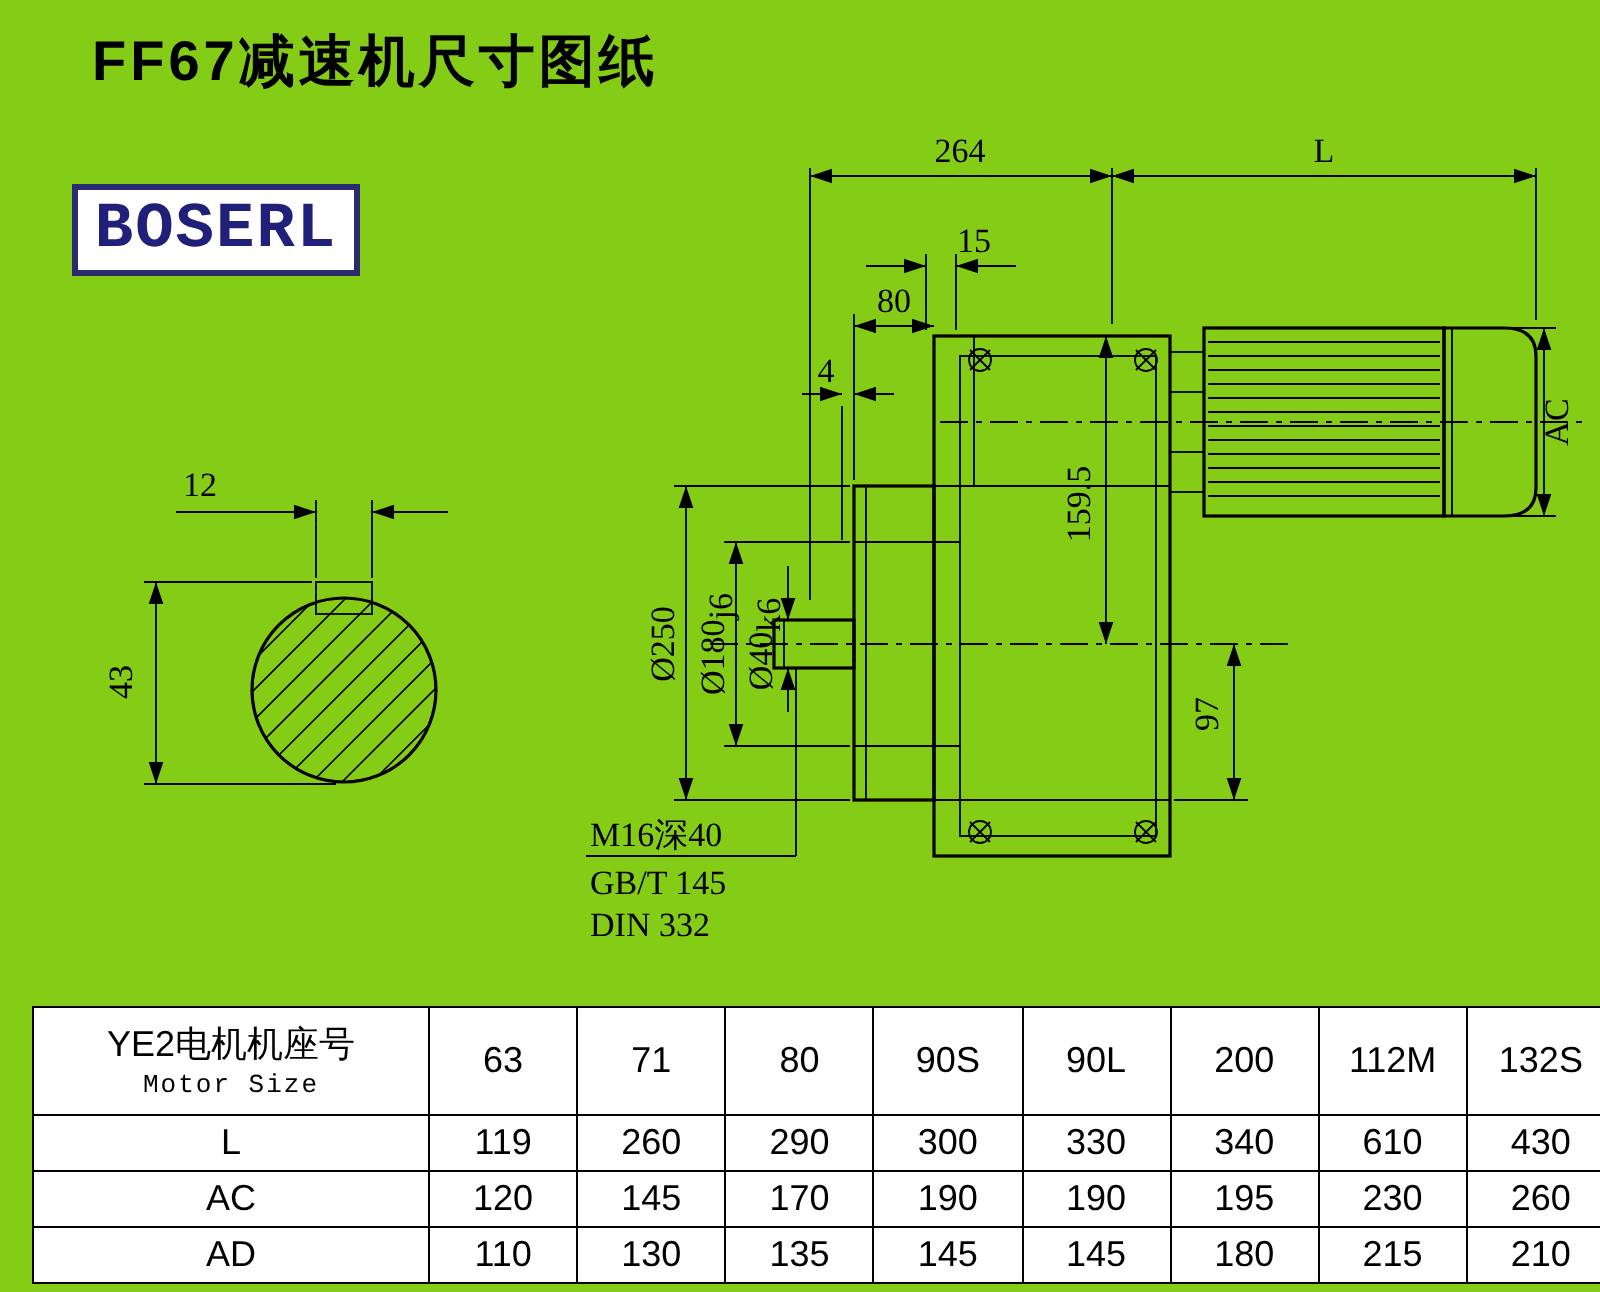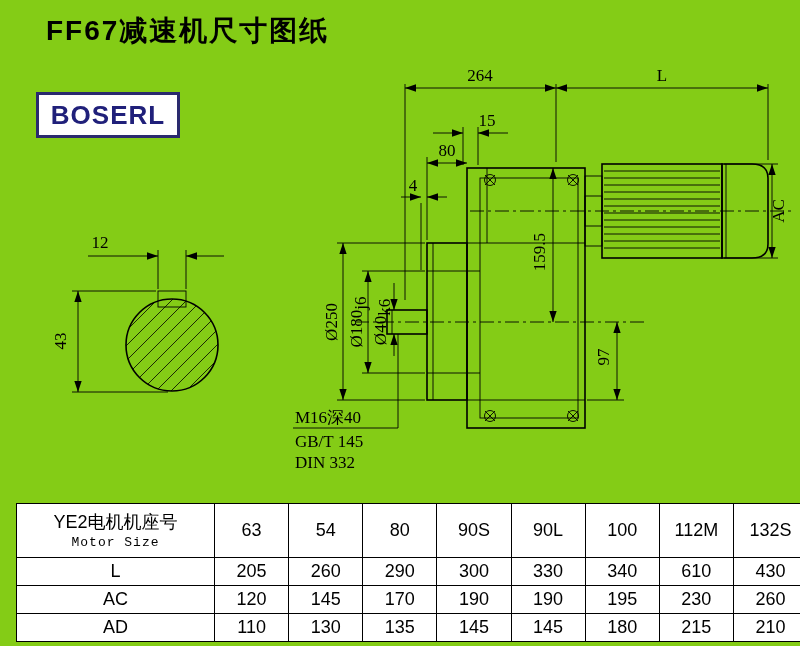--- a/index.html
+++ b/index.html
@@ -1,20 +1,20 @@
 <!DOCTYPE html>
 <html><head>
 <meta charset="utf-8">
 <style>
   html,body{margin:0;padding:0;background:#fff;}
   body{width:800px;height:646px;font-family:"Liberation Sans",sans-serif;}
   .page{position:relative;width:800px;height:646px;background:#84cc16;overflow:hidden;}
   .title{position:absolute;left:46px;top:12px;margin:0;font-size:28px;font-weight:bold;color:#000;letter-spacing:2px;font-family:"Liberation Sans",sans-serif;}
   .brand{position:absolute;left:36px;top:92px;width:138px;height:40px;border:3px solid #2a2a6e;display:flex;align-items:center;justify-content:center;background:#fff;}
-  .brand span{font-family:Liberation Sans, sans-serif;font-size:26px;color:#20207a;font-weight:600;letter-spacing:1px;line-height:1;}
+  .brand span{font-family:Liberation Mono, monospace;font-size:32px;color:#20207a;font-weight:600;letter-spacing:1px;line-height:1;}
   svg.drawing{position:absolute;left:0;top:0;}
   svg .out{stroke:#000;stroke-width:1.6;fill:none;}
   svg .thin{stroke:#000;stroke-width:0.9;fill:none;}
   svg .dim{stroke:#000;stroke-width:0.9;fill:none;}
   svg .ext{stroke:#000;stroke-width:0.9;fill:none;}
   svg .cl{stroke:#000;stroke-width:0.9;fill:none;stroke-dasharray:14 4 3 4;}
   svg .hatch{stroke:#000;stroke-width:0.8;fill:none;}
   svg text{font-family:"Liberation Serif",serif;font-size:17px;fill:#000;}
   table.dims{position:absolute;left:16px;top:503px;width:792px;border-collapse:collapse;table-layout:fixed;background:#fff;}
   table.dims td,table.dims th{border:1.6px solid #000;text-align:center;font-size:18px;font-weight:normal;color:#000;padding:0;vertical-align:middle;}
@@ -183,31 +183,31 @@
         <col>
         <col>
     </colgroup>
     <tbody>
         <tr class="hdr">
       <th class="hcell">
         <div>YE2电机机座号</div>
         <div class="l2">Motor Size</div>
       </th>
       <th>63</th>
-      <th>54</th>
+      <th>71</th>
       <th>80</th>
       <th>90S</th>
       <th>90L</th>
-      <th>100</th>
+      <th>200</th>
       <th>112M</th>
       <th>132S</th>
     </tr>
     <tr class="row">
       <th>L</th>
-      <td>205</td>
+      <td>119</td>
       <td>260</td>
       <td>290</td>
       <td>300</td>
       <td>330</td>
       <td>340</td>
       <td>610</td>
       <td>430</td>
     </tr>
     <tr class="row">
       <th>AC</th>

